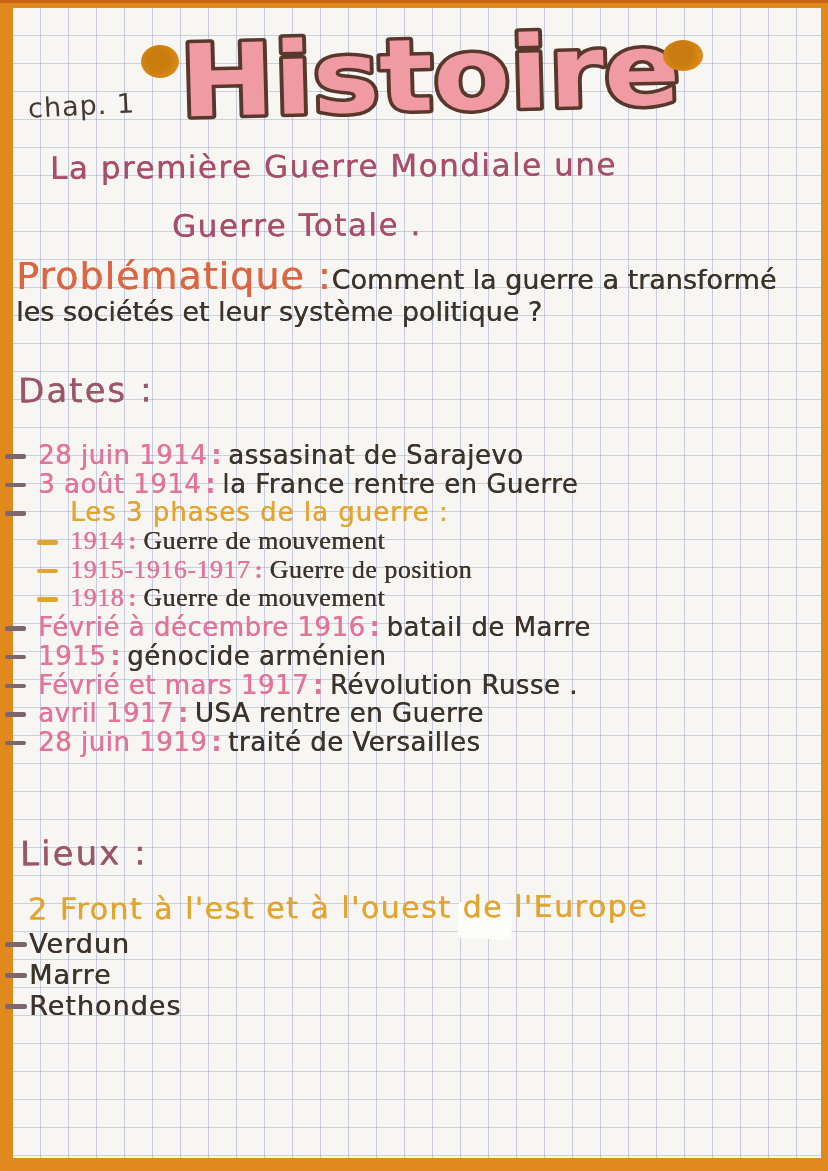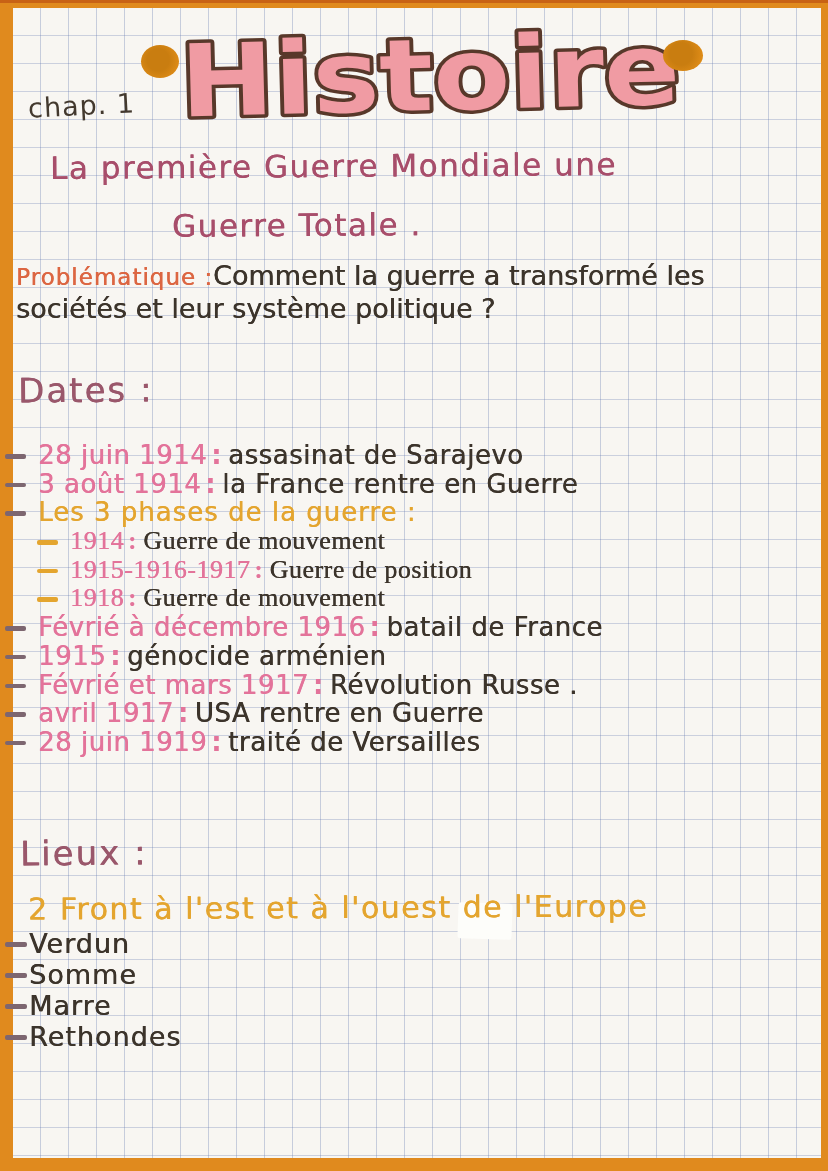--- a/index.html
+++ b/index.html
@@ -23,39 +23,39 @@
   .dot-left{left:141px;top:45px;width:38px;height:33px;}
   .dot-right{left:663px;top:40px;width:40px;height:31px;}
 
   .subtitle{position:absolute;color:var(--subtitle);font-size:31px;letter-spacing:1.5px;
             transform:rotate(-0.4deg);text-shadow:.4px 0 0 currentColor;}
   .subtitle-1{left:50px;top:148px;}
   .subtitle-2{left:172px;top:207px;}
 
   .problematique{position:absolute;left:16px;top:260px;width:784px;
      font-size:27px;line-height:32px;color:var(--ink);text-shadow:.4px 0 0 currentColor;}
-  .problematique .label{color:var(--problem-orange);font-size:23px;letter-spacing:1px;
+  .problematique .label{color:var(--problem-orange);font-size:38px;letter-spacing:1px;
      text-shadow:.5px 0 0 currentColor;}
 
   .section-heading{position:absolute;font-size:34px;color:var(--mauve);
      letter-spacing:2px;text-shadow:.5px 0 0 currentColor;transform:rotate(-0.5deg);}
   .dates-heading{left:18px;top:370px;}
   .lieux-heading{left:20px;top:833px;}
 
   .dates-list{position:absolute;left:0;top:441px;width:828px;}
   .date-row{position:relative;height:28.7px;padding-left:38px;font-size:26px;
      line-height:28.7px;white-space:nowrap;letter-spacing:.5px;}
   .date-row .tick{position:absolute;left:5px;top:13px;width:21px;height:4.5px;border-radius:2px;}
   .tick-dark{background:var(--tick-dark);}
   .tick-yellow{background:var(--yellow);}
   .date-row.indent{padding-left:70px;font-family:Liberation Serif, serif;}
   .date-row.indent .tick{left:37px;}
   .date-row .date{text-shadow:.4px 0 0 currentColor;}
   .style-pink .date,.style-pink .colon{color:var(--pink);}
-  .style-yellow-heading .date{color:var(--yellow);letter-spacing:1px;}
+  .style-yellow-heading .date{color:var(--yellow);letter-spacing:1px;margin-left:32px;}
   .date-row .colon{margin:0 6px 0 4px;font-weight:bold;}
   .date-row .desc{color:var(--ink);text-shadow:.4px 0 0 currentColor;}
 
   .lieux-lead{position:absolute;left:28px;top:890px;font-size:30px;letter-spacing:1.5px;
      color:var(--yellow);text-shadow:.5px 0 0 currentColor;transform:rotate(-0.3deg);z-index:2;}
   .correction-patch{position:absolute;left:458px;top:903px;width:54px;height:36px;
      background:#fdfdfa;border-radius:3px;transform:rotate(2deg);z-index:1;}
 
   .places-list{position:absolute;left:0;top:928px;width:828px;}
   .place-row{position:relative;height:31px;padding-left:29px;font-size:27px;line-height:31px;
@@ -102,21 +102,21 @@
       <div class="date-row style-pink indent">
     <span class="tick tick-yellow"></span><span class="date">1914</span><span class="colon">:</span><span class="desc">Guerre de mouvement</span>
   </div>
       <div class="date-row style-pink indent">
     <span class="tick tick-yellow"></span><span class="date">1915-1916-1917</span><span class="colon">:</span><span class="desc">Guerre de position</span>
   </div>
       <div class="date-row style-pink indent">
     <span class="tick tick-yellow"></span><span class="date">1918</span><span class="colon">:</span><span class="desc">Guerre de mouvement</span>
   </div>
       <div class="date-row style-pink">
-    <span class="tick tick-dark"></span><span class="date">Févrié à décembre 1916</span><span class="colon">:</span><span class="desc">batail de France</span>
+    <span class="tick tick-dark"></span><span class="date">Févrié à décembre 1916</span><span class="colon">:</span><span class="desc">batail de Marre</span>
   </div>
       <div class="date-row style-pink">
     <span class="tick tick-dark"></span><span class="date">1915</span><span class="colon">:</span><span class="desc">génocide arménien</span>
   </div>
       <div class="date-row style-pink">
     <span class="tick tick-dark"></span><span class="date">Févrié et mars 1917</span><span class="colon">:</span><span class="desc">Révolution Russe .</span>
   </div>
       <div class="date-row style-pink">
     <span class="tick tick-dark"></span><span class="date">avril 1917</span><span class="colon">:</span><span class="desc">USA rentre en Guerre</span>
   </div>
@@ -128,23 +128,20 @@
   <div class="section-heading lieux-heading">Lieux :</div>
 
   <div class="correction-patch"></div>
   <div class="lieux-lead">2 Front à l'est et à l'ouest de l'Europe</div>
 
   <div class="places-list" id="places-list">
       <div class="place-row">
     <span class="tick"></span><span class="place">Verdun</span>
   </div>
       <div class="place-row">
-    <span class="tick"></span><span class="place">Somme</span>
-  </div>
-      <div class="place-row">
     <span class="tick"></span><span class="place">Marre</span>
   </div>
       <div class="place-row">
     <span class="tick"></span><span class="place">Rethondes</span>
   </div>
     </div>
 
 </div>
 
 </body></html>

